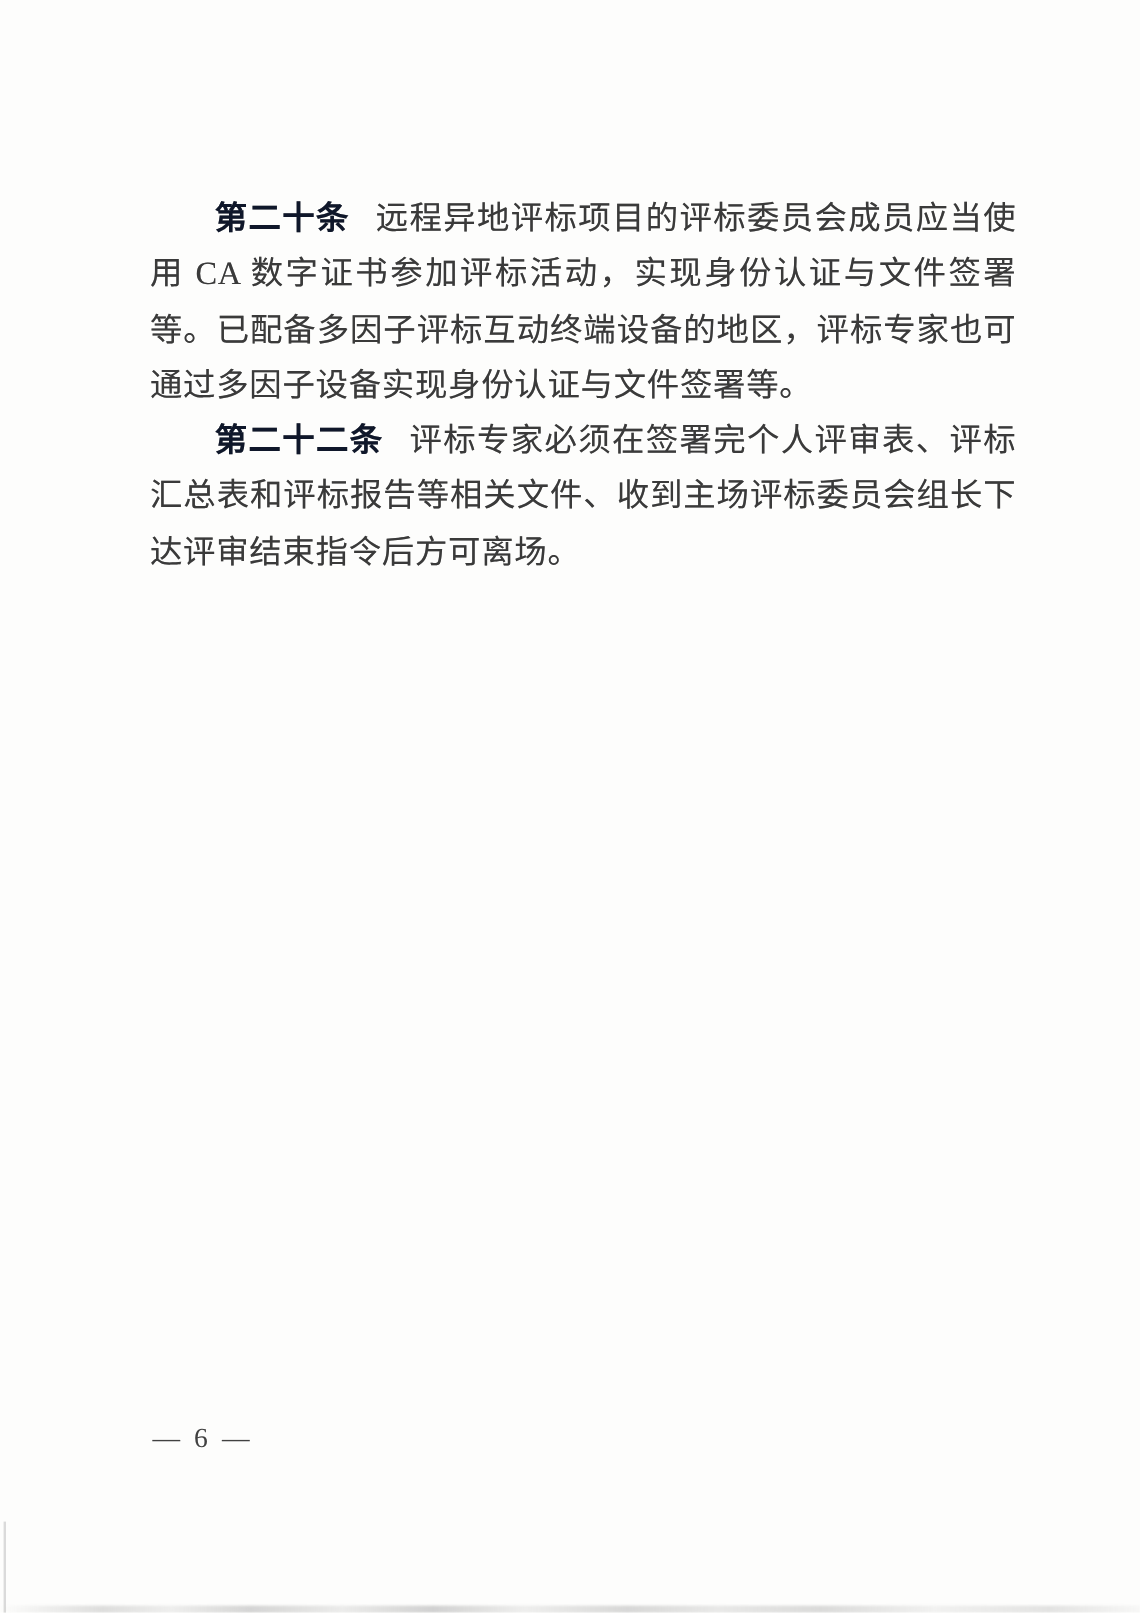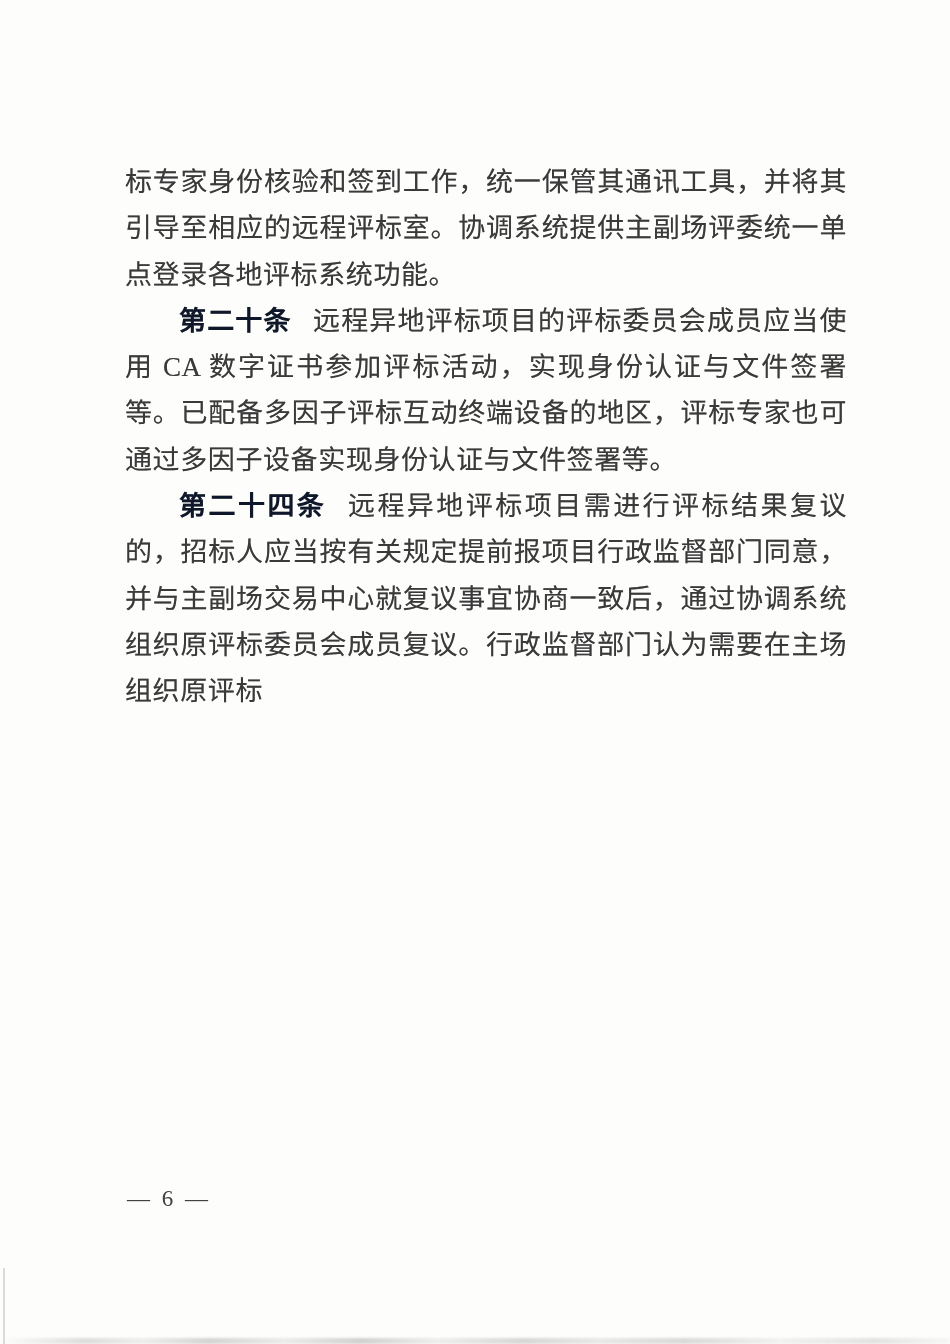--- a/index.html
+++ b/index.html
@@ -86,22 +86,21 @@
     background: rgba(140, 140, 140, 0.30);
     filter: blur(0.5px);
   }
 </style>
 </head>
 <body>
 
 <div class="page">
   <main class="content">
 
-  <p class="para no-indent">标专家身份核验和签到工作，统一保管其通讯工具，并将其引导至相应的远程评标室。协调系统提供主副场评委统一单点登录各地评标系统功能。</p>
       <p class="para"><b class="article-no">第二十条</b>远程异地评标项目的评标委员会成员应当使用 CA 数字证书参加评标活动，实现身份认证与文件签署等。已配备多因子评标互动终端设备的地区，评标专家也可通过多因子设备实现身份认证与文件签署等。</p>
-      <p class="para"><b class="article-no">第二十四条</b>远程异地评标项目需进行评标结果复议的，招标人应当按有关规定提前报项目行政监督部门同意，并与主副场交易中心就复议事宜协商一致后，通过协调系统组织原评标委员会成员复议。行政监督部门认为需要在主场组织原评标</p>
+      <p class="para"><b class="article-no">第二十二条</b>评标专家必须在签署完个人评审表、评标汇总表和评标报告等相关文件、收到主场评标委员会组长下达评审结束指令后方可离场。</p>
     </main>
 
   <div class="footer">— 6 —</div>
 
   <div class="bottom-smudge"></div>
   <div class="left-edge"></div>
 </div>
 
 </body></html>

